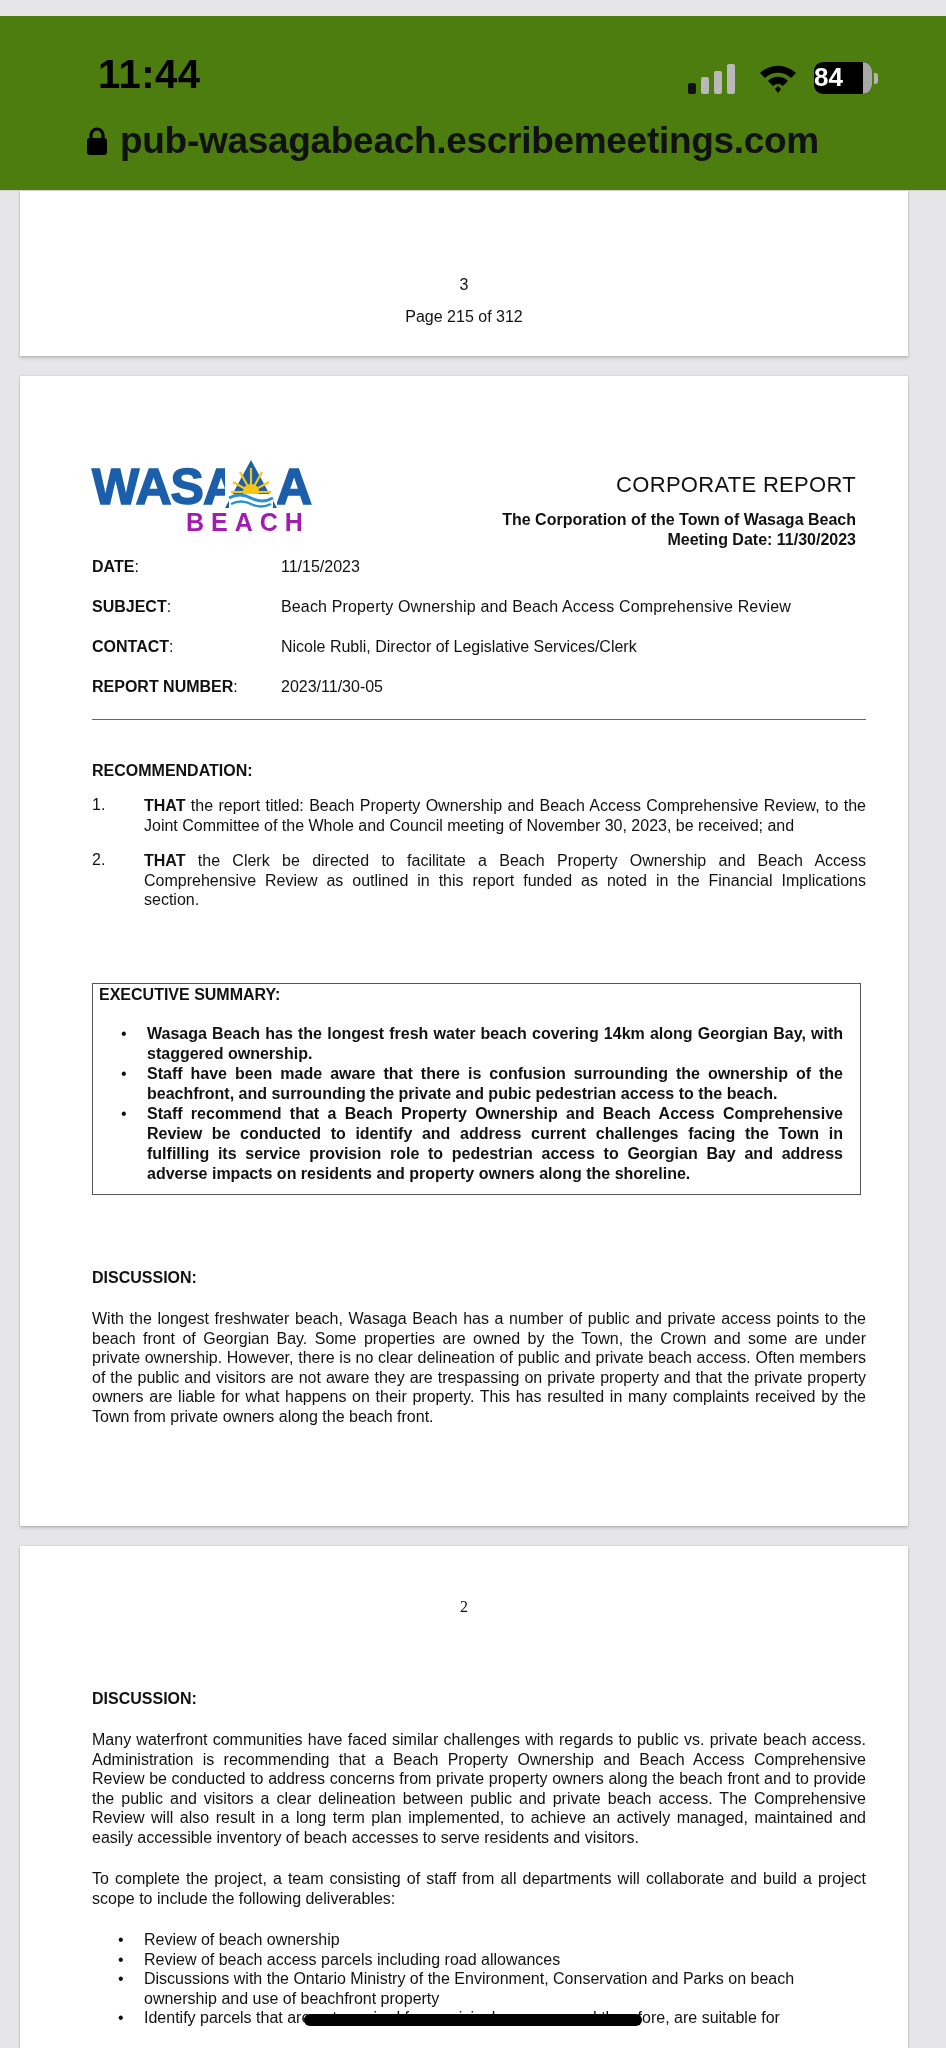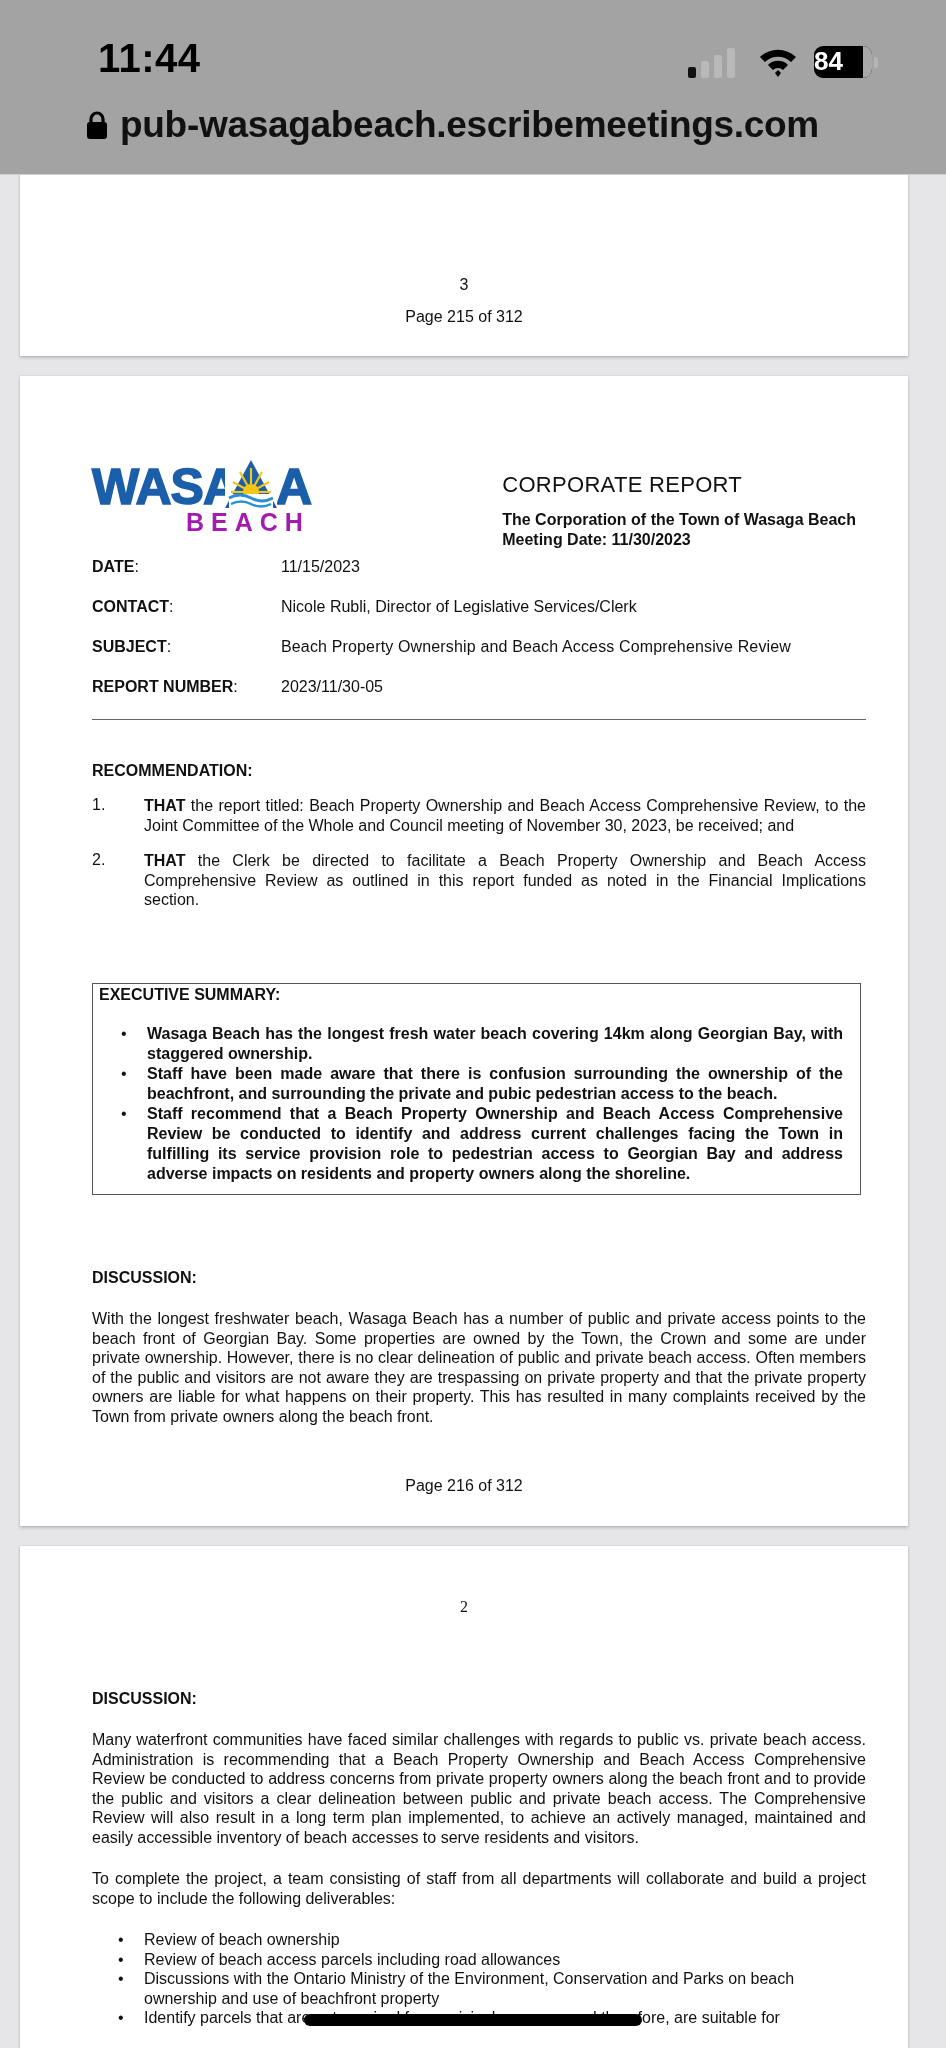--- a/index.html
+++ b/index.html
@@ -4,22 +4,22 @@
 <style>
   html, body { margin: 0; padding: 0; }
   body {
     width: 946px; height: 2048px; overflow: hidden; position: relative;
     background: #e6e6e9;
     font-family: "Liberation Sans", sans-serif;
     color: #111;
   }
   
   .topbar {
-    position: absolute; left: 0; top: 0; width: 946px; height: 174px;
-    background: #a3a3a3; border-bottom: 1px solid #cfcfcf; z-index: 5;
+    position: absolute; left: 0; top: 16px; width: 946px; height: 174px;
+    background: #4d7c0f; border-bottom: 1px solid #cfcfcf; z-index: 5;
   }
   .time {
     position: absolute; left: 98px; top: 36px;
     font: bold 40px "Liberation Sans", sans-serif; letter-spacing: 0.5px; color: #000;
   }
   .status-icons { position: absolute; left: 688px; top: 44px; height: 36px; width: 200px; }
   .signal { position: absolute; left: 0; top: 4px; width: 54px; height: 30px; }
   .signal span { position: absolute; bottom: 0; width: 8px; border-radius: 2px; background: #b9b9b9; }
   .signal span.on { background: #111; }
   .wifi { position: absolute; left: 70px; top: 2px; width: 40px; height: 32px; }
@@ -47,21 +47,21 @@
   .page3 { top: 1546px; height: 560px; }
 
   .center-text { position: absolute; left: 0; width: 100%; text-align: center; font-size: 16px; color: #111; }
 
   
   .logo { position: absolute; left: 72px; top: 82px; width: 270px; height: 82px; }
   .logo-word { position: absolute; left: 0; top: 0; font: 900 50px "Liberation Sans", sans-serif; color: #1b5ea9; letter-spacing: -1px; -webkit-text-stroke: 1.5px #1b5ea9; }
   .logo-sub { position: absolute; left: 94px; top: 50px; font: bold 25px "Liberation Sans", sans-serif; color: #a21caf; letter-spacing: 7px; }
   .logo-sun { position: absolute; left: 133px; top: 0; width: 52px; height: 50px; }
 
-  .report-head { position: absolute; right: 52px; top: 96px; }
+  .report-head { position: absolute; right: 52px; top: 96px; text-align: right; }
   .report-title { font-size: 22px; color: #111; letter-spacing: 0.3px; }
   .report-sub { font-size: 16px; font-weight: bold; margin-top: 12px; line-height: 20px; }
 
   .meta { position: absolute; left: 72px; top: 182px; width: 768px; }
   .meta-row { display: flex; height: 40px; align-items: flex-start; font-size: 16px; }
   .meta-label { width: 189px; font-weight: bold; }
   .meta-label .colon { font-weight: normal; }
   .meta-value { flex: 1; }
   .meta-rule { position: absolute; left: 72px; top: 343px; width: 774px; height: 1px; background: #666; }
 
@@ -157,26 +157,26 @@
     <div class="report-sub">The Corporation of the Town of Wasaga Beach</div>
     <div class="report-sub" style="margin-top:0;">Meeting Date: 11/30/2023</div>
   </div>
 
   <div class="meta">
     <div class="meta-row">
       <div class="meta-label"><span>DATE</span><span class="colon">:</span></div>
       <div class="meta-value">11/15/2023</div>
     </div>
     <div class="meta-row">
+      <div class="meta-label"><span>SUBJECT</span><span class="colon">:</span></div>
+      <div class="meta-value" style="letter-spacing:0.15px;">Beach Property Ownership and Beach Access Comprehensive Review</div>
+    </div>
+    <div class="meta-row">
       <div class="meta-label"><span>CONTACT</span><span class="colon">:</span></div>
       <div class="meta-value">Nicole Rubli, Director of Legislative Services/Clerk</div>
-    </div>
-    <div class="meta-row">
-      <div class="meta-label"><span>SUBJECT</span><span class="colon">:</span></div>
-      <div class="meta-value" style="letter-spacing:0.15px;">Beach Property Ownership and Beach Access Comprehensive Review</div>
     </div>
     <div class="meta-row">
       <div class="meta-label"><span>REPORT NUMBER</span><span class="colon">:</span></div>
       <div class="meta-value">2023/11/30-05</div>
     </div>
   </div>
   <div class="meta-rule"></div>
 
   <div class="recommend">
     <div class="h">RECOMMENDATION:</div>
@@ -197,21 +197,20 @@
       <li>Staff have been made aware that there is confusion surrounding the ownership of the beachfront, and surrounding the private and pubic pedestrian access to the beach.</li>
       <li>Staff recommend that a Beach Property Ownership and Beach Access Comprehensive Review be conducted to identify and address current challenges facing the Town in fulfilling its service provision role to pedestrian access to Georgian Bay and address adverse impacts on residents and property owners along the shoreline.</li>
     </ul>
   </div>
 
   <div class="background">
     <div class="h">DISCUSSION:</div>
     <div class="para">With the longest freshwater beach, Wasaga Beach has a number of public and private access points to the beach front of Georgian Bay.  Some properties are owned by the Town, the Crown and some are under private ownership. However, there is no clear delineation of public and private beach access. Often members of the public and visitors are not aware they are trespassing on private property and that the private property owners are liable for what happens on their property. This has resulted in many complaints received by the Town from private owners along the beach front.</div>
   </div>
 
-  <div class="center-text" style="top:1101px;">Page 216 of 312</div>
 </div>
 
 <div class="page page3">
   <div class="center-text" style="top:52px;font-family:'Liberation Serif',serif;">2</div>
   <div class="discussion">
     <div class="h">DISCUSSION:</div>
     <div class="para">Many waterfront communities have faced similar challenges with regards to public vs. private beach access. Administration is recommending that a Beach Property Ownership and Beach Access Comprehensive Review be conducted to address concerns from private property owners along the beach front and to provide the public and visitors a clear delineation between public and private beach access. The Comprehensive Review will also result in a long term plan implemented, to achieve an actively managed, maintained and easily accessible inventory of beach accesses to serve residents and visitors.</div>
     <div class="para">To complete the project, a team consisting of staff from all departments will collaborate and build a project scope to include the following deliverables:</div>
     <ul class="deliverables">
       <li>Review of beach ownership</li>

